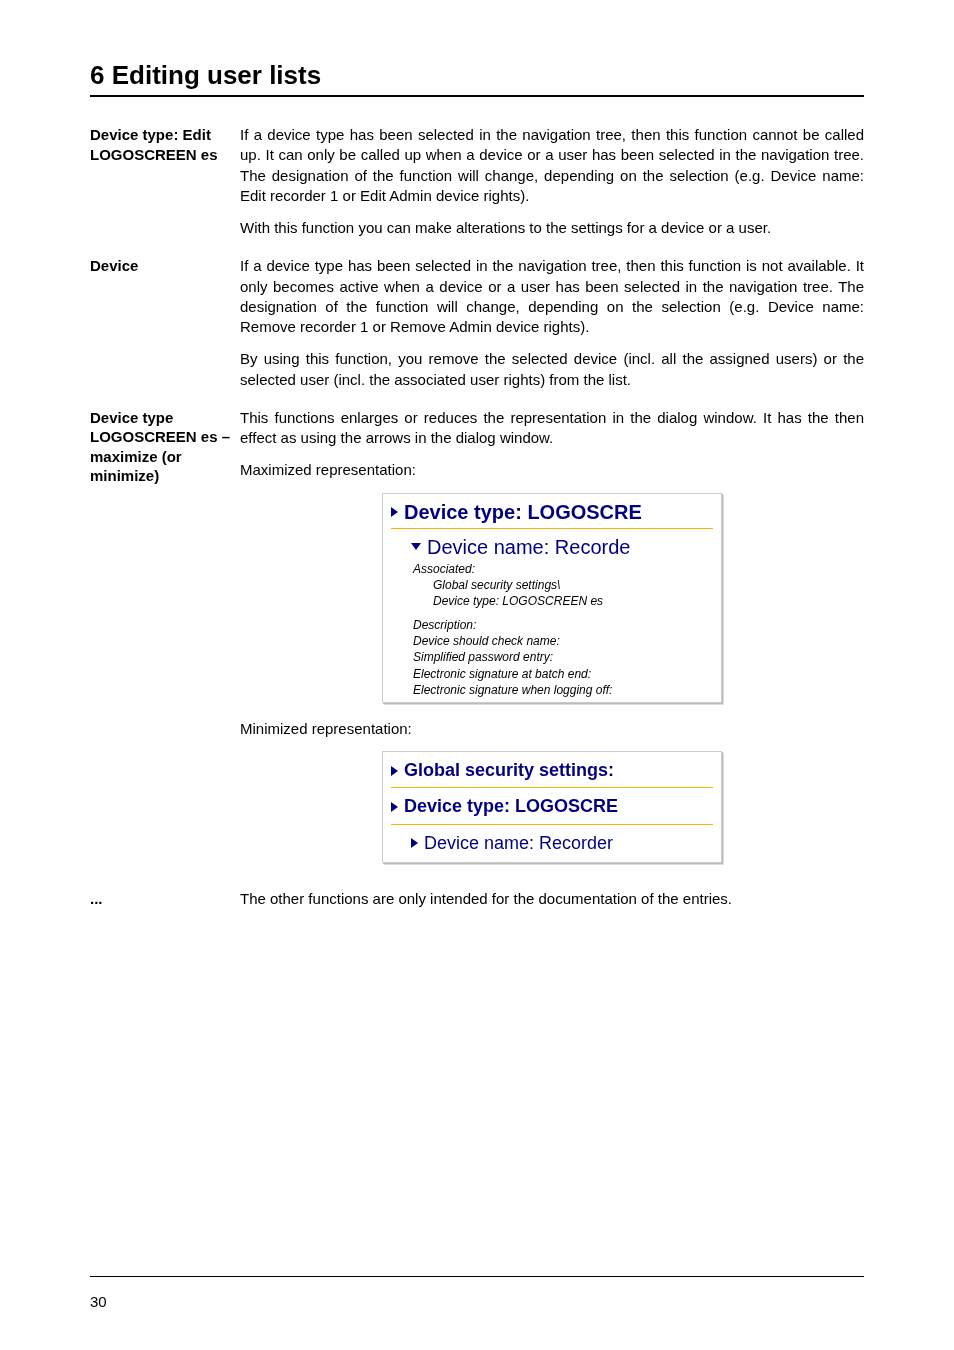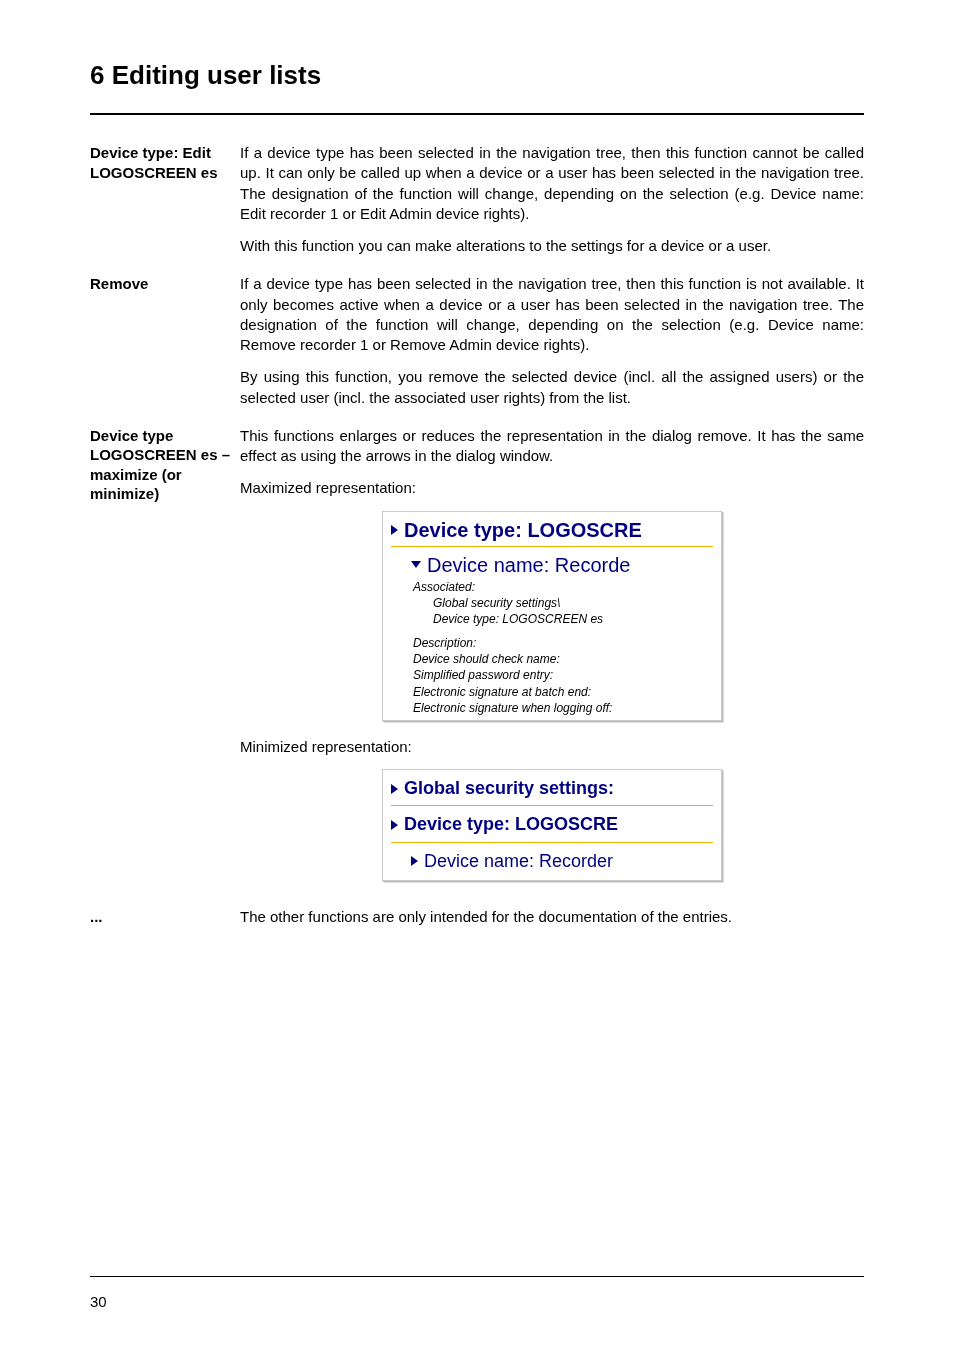--- a/index.html
+++ b/index.html
@@ -13,21 +13,21 @@
   .page {
     padding: 60px 90px 40px 90px;
     box-sizing: border-box;
     min-height: 1350px;
     position: relative;
   }
   .chapter-title {
     font-size: 26px;
     font-weight: bold;
     border-bottom: 2px solid #000;
-    padding-bottom: 22px;
+    padding-bottom: 4px;
     margin-bottom: 28px;
   }
   .section {
     display: flex;
     margin-bottom: 6px;
   }
   .side-label {
     width: 150px;
     flex-shrink: 0;
     font-weight: bold;
@@ -119,33 +119,33 @@
     <div class="side-label">Device type: Edit LOGOSCREEN es</div>
     <div class="body-text">
       <p>
         <span>If a device </span><span class="italic">type</span><span> has been selected in the navigation tree, then this function cannot be called up. It can only be called up when a device or a user has been selected in the navigation tree. The designation of the function will change, depending on the selection (e.g. </span><span class="italic">Device name: Edit recorder 1</span><span> or </span><span class="italic">Edit Admin device rights</span><span>).</span>
       </p>
       <p>With this function you can make alterations to the settings for a device or a user.</p>
     </div>
   </div>
 
   <div class="section">
-    <div class="side-label">Remove</div>
+    <div class="side-label">Device</div>
     <div class="body-text">
       <p>
         <span>If a device </span><span class="italic">type</span><span> has been selected in the navigation tree, then this function is not available. It only becomes active when a device or a user has been selected in the navigation tree. The designation of the function will change, depending on the selection (e.g. </span><span class="italic">Device name: Remove recorder 1</span><span> or </span><span class="italic">Remove Admin device rights</span><span>).</span>
       </p>
       <p>By using this function, you remove the selected device (incl. all the assigned users) or the selected user (incl. the associated user rights) from the list.</p>
     </div>
   </div>
 
   <div class="section">
     <div class="side-label">Device type LOGOSCREEN es – maximize (or minimize)</div>
     <div class="body-text">
-      <p>This functions enlarges or reduces the representation in the dialog remove. It has the same effect as using the arrows in the dialog window.</p>
+      <p>This functions enlarges or reduces the representation in the dialog window. It has the then effect as using the arrows in the dialog window.</p>
       <p>Maximized representation:</p>
 
       <div class="screenshot">
         <div class="tree-row level-1">
           <span class="tree-arrow right"></span>
           <span class="tree-title">Device type: LOGOSCRE</span>
         </div>
         <div class="tree-divider"></div>
         <div class="tree-row level-2">
           <span class="tree-arrow down"></span>

